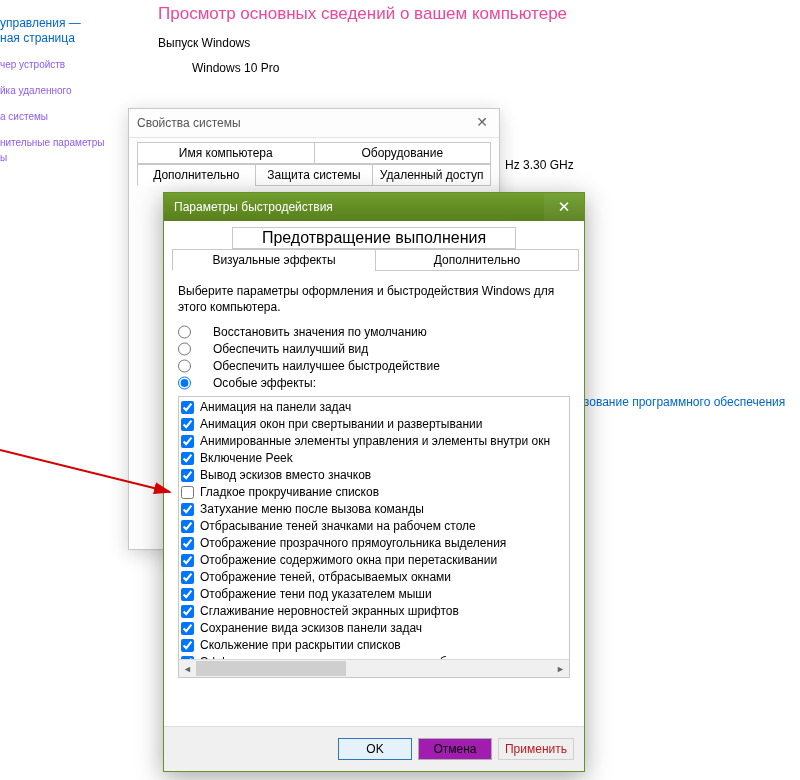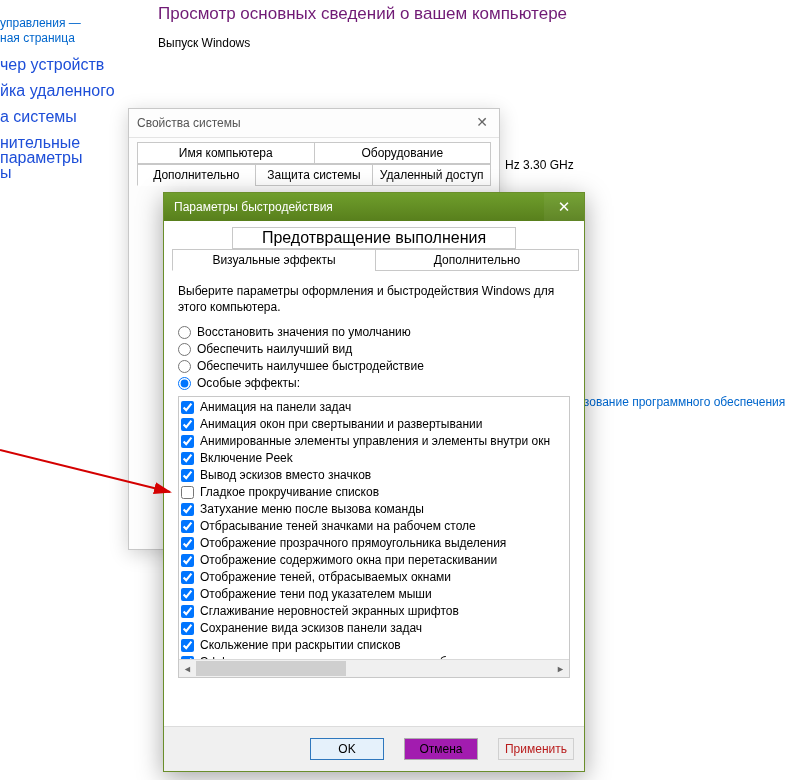--- a/index.html
+++ b/index.html
@@ -1,23 +1,23 @@
 <!DOCTYPE html>
 <html><head>
 <meta charset="utf-8">
 <style>
   html,body{margin:0;padding:0;width:800px;height:780px;font-family:"Segoe UI",Tahoma,sans-serif;font-size:12px;color:#000;background:#fff;overflow:hidden}
   a{color:#0066cc;text-decoration:none}
   
   .sidebar{position:absolute;left:0;top:0;width:128px;height:780px;padding-top:16px}
   .sidebar .title1{color:#0066cc;font-size:12px;margin:0 0 0 0;line-height:15px}
-  .sidebar .item{color:#1d4ed8;font-size:16px;margin-top:11px;line-height:15px;cursor:pointer}
+  .sidebar .item{color:#8b5cf6;font-size:10px;margin-top:11px;line-height:15px;cursor:pointer}
   
   .main{position:absolute;left:158px;top:0;width:640px}
-  .main h1{color:#701a75;font-size:17px;font-weight:normal;margin:4px 0 12px 0}
+  .main h1{color:#ec4899;font-size:17px;font-weight:normal;margin:4px 0 12px 0}
   .main .section-title{font-size:12px;margin:0 0 8px 0}
   .main .indent{margin-left:34px;font-size:12px;line-height:20px}
   .activation-link{position:absolute;left:535px;top:395px;color:#0066cc;font-size:12px}
   
   .dlg1{position:absolute;left:128px;top:108px;width:370px;height:440px;background:#fdfdfd;border:1px solid #c8c8c8;box-shadow:0 4px 18px rgba(0,0,0,.18)}
   .dlg1 .titlebar{height:28px;line-height:28px;padding:0 8px;font-size:12px;color:#555;position:relative;border-bottom:1px solid #e4e4e4}
   .dlg1 .titlebar .close{position:absolute;right:4px;top:2px;width:26px;height:22px;text-align:center;line-height:22px;font-size:14px;color:#666}
   .dlg1 .tabs{padding:4px 8px 7px 8px;}
   .tabrow{display:flex;gap:0}
   .tab{flex:1;text-align:center;font-size:12px;height:20px;line-height:20px;border:1px solid #c8c8c8;background:#fff;margin-left:-1px}
@@ -27,30 +27,30 @@
   
   .dlg2{position:absolute;left:163px;top:192px;width:420px;height:578px;background:#fff;border:1px solid #6a8e2b;box-shadow:0 6px 24px rgba(0,0,0,.35)}
   .dlg2 .titlebar{height:28px;background:#5c8c1a;background:linear-gradient(#6f9e2c,#587f1c);color:#fff;font-size:12px;line-height:28px;padding:0 10px;position:relative}
   .dlg2 .titlebar .close{position:absolute;right:0;top:0;width:40px;height:28px;text-align:center;line-height:28px;font-size:15px;color:#fff;background:rgba(255,255,255,.05)}
   .dlg2 .tabarea{padding:6px 8px 0 8px}
   .dlg2 .tabrow-top .tab{font-size:16px;}
   .dlg2 .tabrow-bot{display:flex}
   .dlg2 .tabrow-bot .tab{flex:0 0 50%}
   .dlg2 .body{padding:12px 14px 0 14px;height:456px;overflow:hidden;position:relative}
   .intro{font-size:12px;line-height:16px;margin-bottom:10px}
-  .radio{display:flex;align-items:center;font-size:12px;margin:3px 0;gap:6px}
+  .radio{display:flex;font-size:12px;margin:3px 0;gap:22px}
   .radio input{margin:0}
   .effects-box{margin-top:6px;border:1px solid #c8c8c8;height:280px;overflow:hidden;position:relative;background:#fff}
   .effects-inner{padding:2px 2px 2px 2px}
   .effect{display:flex;align-items:center;gap:6px;font-size:12px;height:17px;line-height:17px;white-space:nowrap}
   .effect input{margin:0;width:13px;height:13px}
   .hscroll{position:absolute;left:0;right:0;bottom:0;height:17px;background:#f0f0f0;border-top:1px solid #d9d9d9;display:flex;align-items:center}
   .hscroll .arrow{width:17px;height:17px;display:flex;align-items:center;justify-content:center;color:#666;font-size:9px;background:#f0f0f0}
   .hscroll .thumb{width:150px;height:15px;background:#cfcfcf;margin-left:0}
-  .dlg2 .footer{position:absolute;left:0;right:0;bottom:0;height:44px;background:#f0f0f0;border-top:1px solid #dcdcdc;display:flex;align-items:center;justify-content:flex-end;padding:0 10px;gap:20px}
+  .dlg2 .footer{position:absolute;left:0;right:0;bottom:0;height:44px;background:#f0f0f0;border-top:1px solid #dcdcdc;display:flex;align-items:center;justify-content:flex-end;padding:0 10px;gap:6px}
   .btn{min-width:74px;height:22px;font-size:12px;border:1px solid #adadad;background:#a21caf;cursor:pointer}
   .btn.primary{border:1px solid #2e77bd;background:#e5f1fb}
   .btn[disabled]{color:#b91c1c;border-color:#d0d0d0;background:#efefef}
   
   .arrow-ann{position:absolute;left:0;top:440px;pointer-events:none}
   
   .bg-info{position:absolute;left:505px;top:155px;font-size:12px;line-height:20px;white-space:nowrap}
 </style>
 </head>
 <body>
@@ -62,20 +62,21 @@
   <div class="item">йка удаленного</div>
   <div class="item" style="margin-top:4px"></div>
   <div class="item">а системы</div>
   <div class="item" style="white-space:pre-line">нительные параметры
 ы</div>
 </div>
 
 <div class="main">
   <h1>Просмотр основных сведений о вашем компьютере</h1>
   <div class="section-title">Выпуск Windows</div>
+  <div class="indent">Windows 10 Pro</div>
 </div>
 
 <div class="bg-info">
   <div>Hz  3.30 GHz</div>
   <div style="height:32px"></div>
   <div>сор x64</div>
   <div>о экрана</div>
 </div>
 <a class="activation-link">а использование программного обеспечения корпо</a>
 

